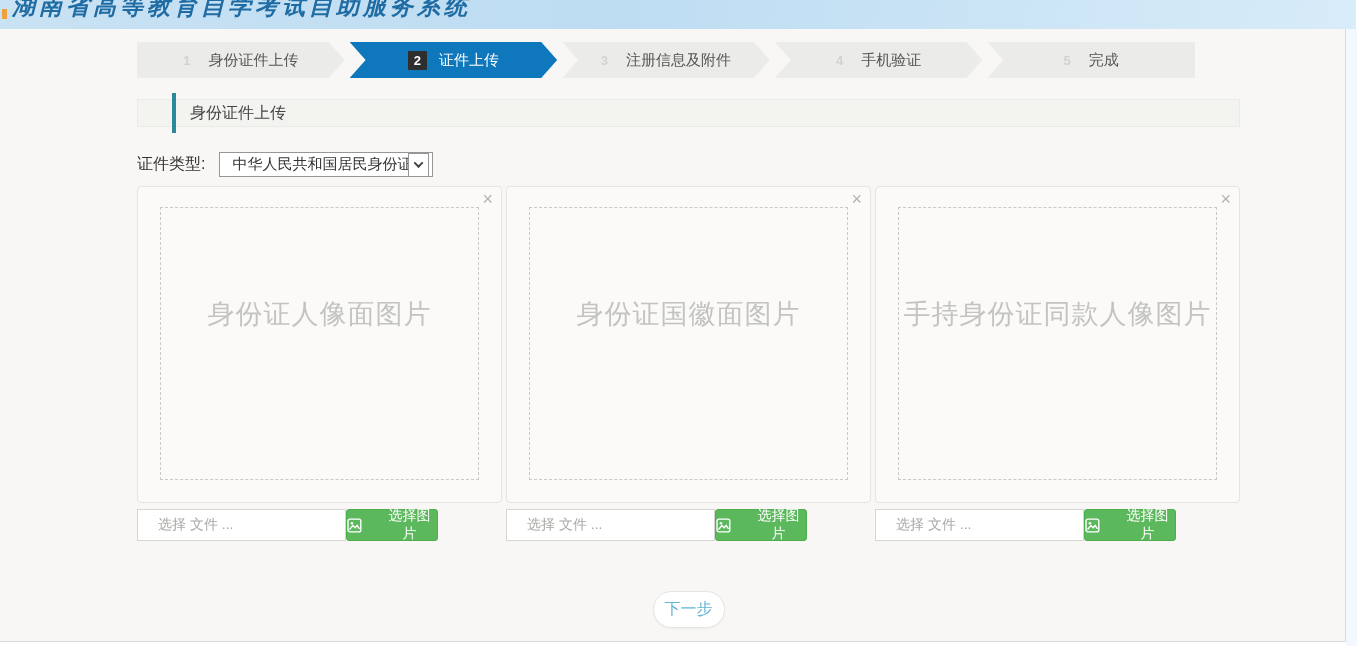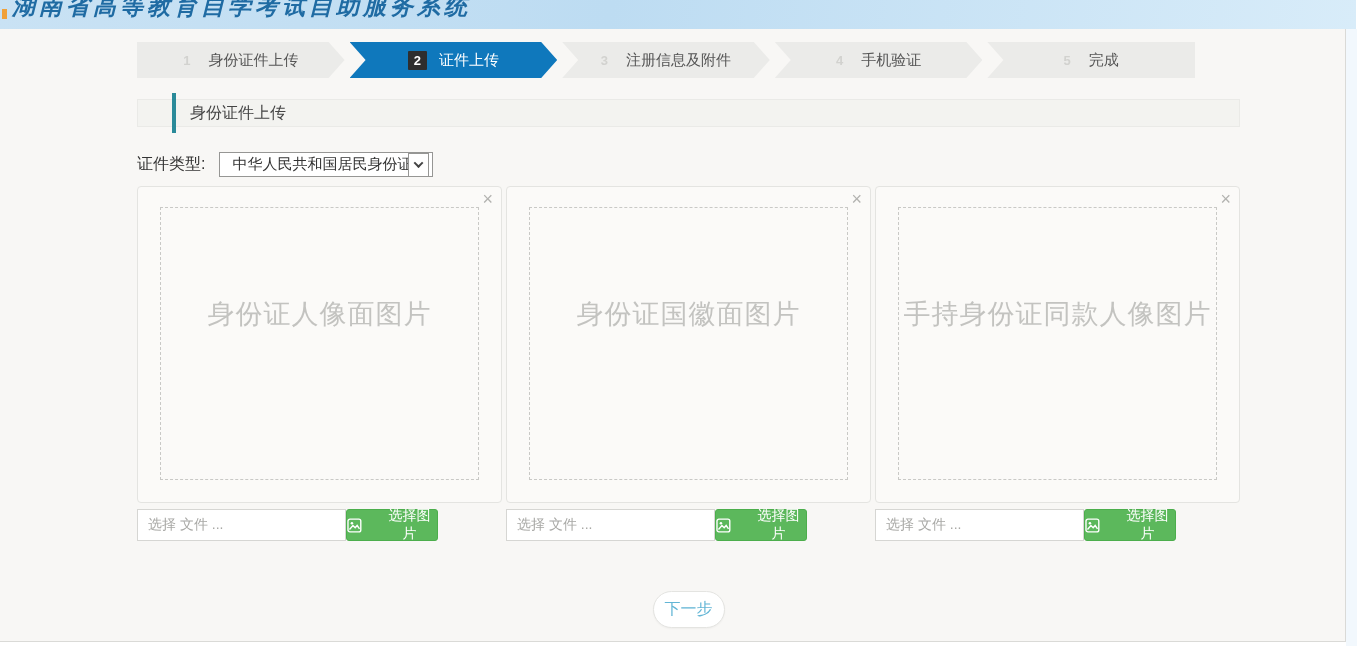--- a/index.html
+++ b/index.html
@@ -62,21 +62,21 @@
            border-radius:4px; }
   .panel-close { position:absolute; top:0px; right:8px; font-size:18px; color:#b3b3b0;
                  cursor:pointer; line-height:24px; }
   .dashed { position:absolute; left:22px; right:22px; top:20px; bottom:22px;
             border:1px dashed #c9c9c6; cursor:pointer; }
   .ph { position:absolute; top:88px; width:100%; text-align:center; font-size:27px;
         color:#c3c3c0; letter-spacing:1px; }
 
   .file-row { display:flex; margin-top:6px; }
   .file-input { width:209px; height:32px; background:#fff; border:1px solid #d6d6d3;
-                display:flex; align-items:center; padding-left:10px; font-size:14px;
+                display:flex; align-items:center; padding-left:20px; font-size:14px;
                 color:#a8a8a5; cursor:pointer; }
   .choose-btn { width:92px; height:32px; background:#5cb85c; border:1px solid #4cae4c;
                 border-radius:3px; color:#fff; font-size:14px; display:flex; align-items:center;
                 justify-content:center; gap:20px; font-family:inherit; cursor:pointer; }
 
   
   .footer { margin-top:50px; display:flex; justify-content:center; width:1103px;font-family:Liberation Serif, serif; }
   .next-btn { width:72px; height:37px; border-radius:19px; background:#fff;
               border:1px solid #e4e4e1; color:#62b5d5; font-size:16px; font-family:inherit;
               box-shadow:0 1px 2px rgba(0,0,0,0.04); cursor:pointer; }

